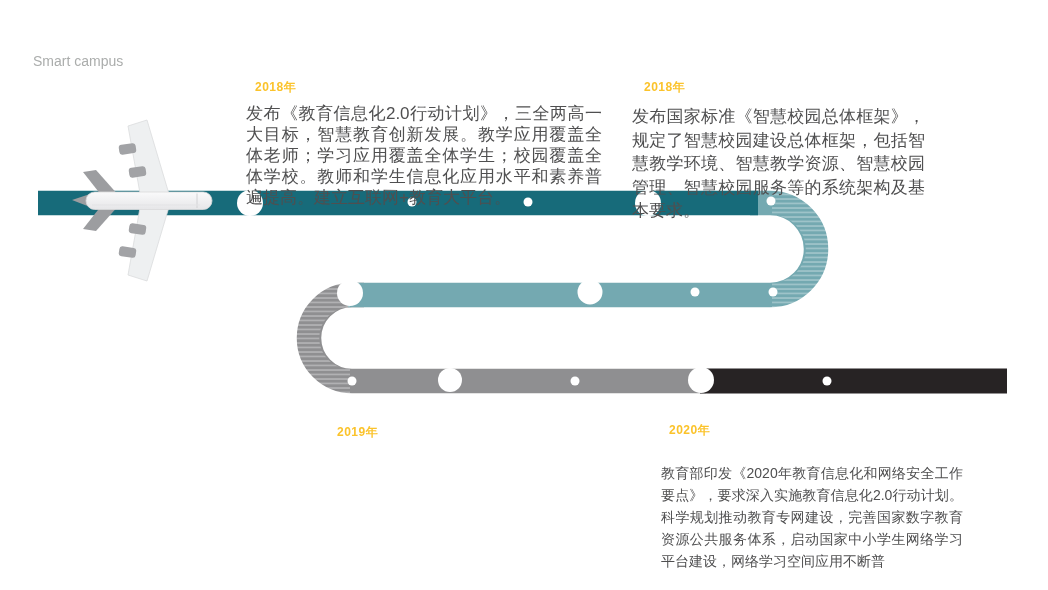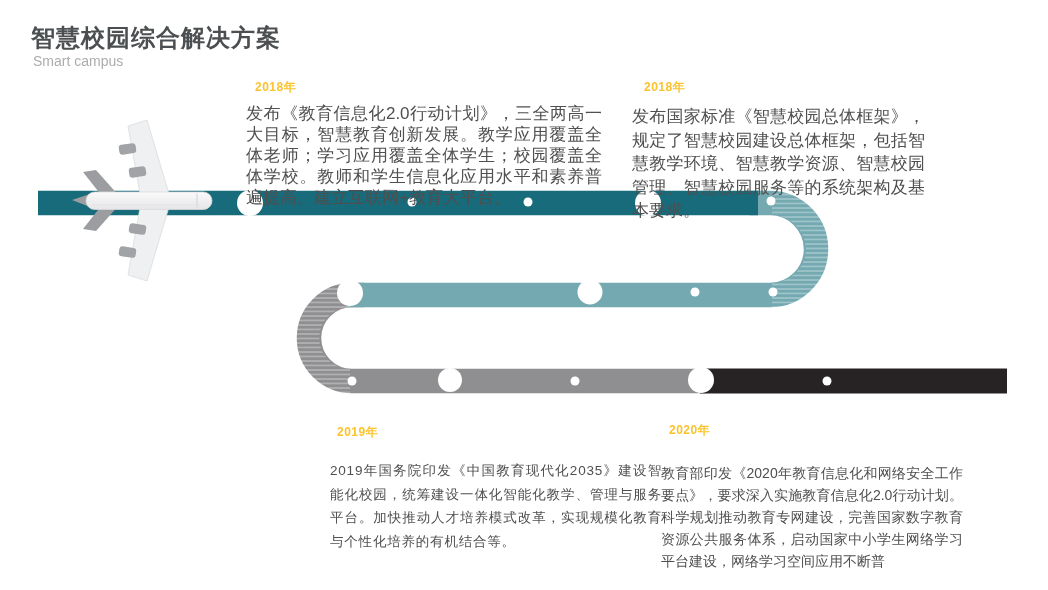--- a/index.html
+++ b/index.html
@@ -38,21 +38,20 @@
   .y1{left:255px;top:79px;}
   .y2{left:644px;top:79px;}
   .y3{left:337px;top:424px;}
   .y4{left:669px;top:422px;}
 </style>
 </head>
 <body>
 
 <div class="slide">
 
-  <div class="slide-title">智慧校园综合解决方案</div>
   <div class="slide-subtitle">Smart campus</div>
 
   <svg class="road-svg" viewBox="0 0 1048 590" xmlns="http://www.w3.org/2000/svg">
     <defs>
       <pattern id="stripes" width="10" height="4.5" patternUnits="userSpaceOnUse">
         <line x1="0" y1="1" x2="10" y2="1" stroke="rgba(255,255,255,0.38)" stroke-width="1.4"></line>
       </pattern>
       <linearGradient id="fuseGrad" x1="0" y1="0" x2="0" y2="1">
         <stop offset="0" stop-color="#fafafb"></stop>
         <stop offset="1" stop-color="#e6e6e8"></stop>
@@ -109,16 +108,15 @@
     </g>
   </svg>
 
   <div class="year-label y1">2018年</div>
   <div class="year-label y2">2018年</div>
   <div class="year-label y3">2019年</div>
   <div class="year-label y4">2020年</div>
 
   <div class="event-text t1">发布《教育信息化2.0行动计划》，三全两高一大目标，智慧教育创新发展。教学应用覆盖全体老师；学习应用覆盖全体学生；校园覆盖全体学校。教师和学生信息化应用水平和素养普遍提高。建立互联网+教育大平台。</div>
   <div class="event-text t2">发布国家标准《智慧校园总体框架》，规定了智慧校园建设总体框架，包括智慧教学环境、智慧教学资源、智慧校园管理、智慧校园服务等的系统架构及基本要求。</div>
-  <div class="event-text t3">2019年国务院印发《中国教育现代化2035》建设智能化校园，统筹建设一体化智能化教学、管理与服务平台。加快推动人才培养模式改革，实现规模化教育与个性化培养的有机结合等。</div>
   <div class="event-text t4">教育部印发《2020年教育信息化和网络安全工作要点》，要求深入实施教育信息化2.0行动计划。科学规划推动教育专网建设，完善国家数字教育资源公共服务体系，启动国家中小学生网络学习平台建设，网络学习空间应用不断普</div>
 
 </div>
 
 </body></html>

